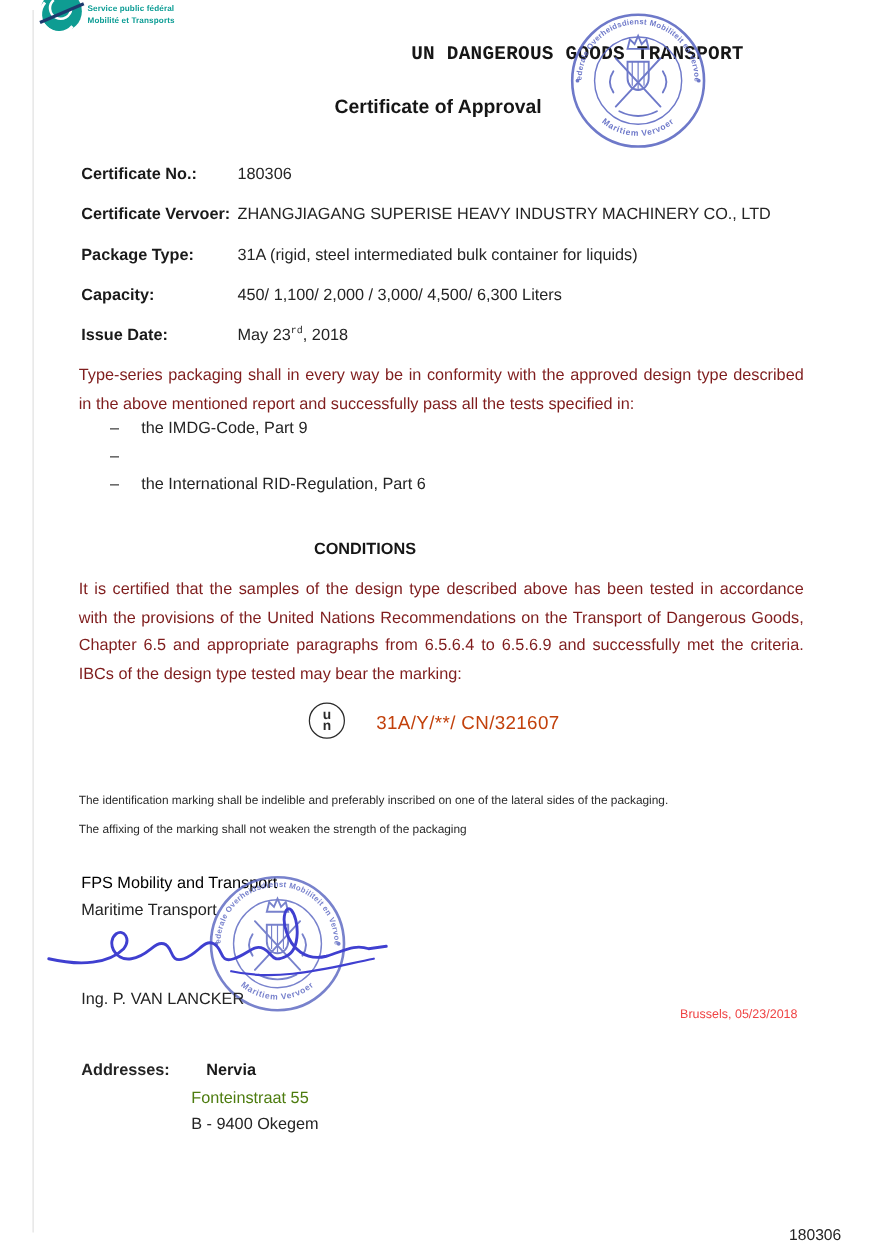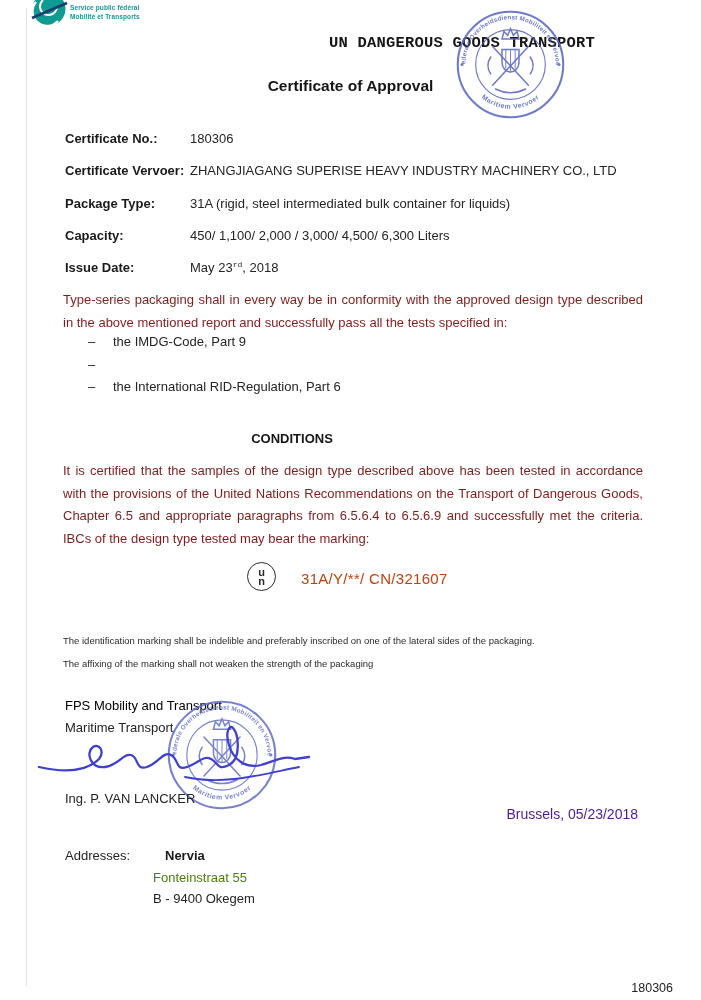--- a/index.html
+++ b/index.html
@@ -54,23 +54,23 @@
                font-size:11px; font-weight:bold; line-height:8.5px; color:#2a2a2a; }
   .un-code { position:absolute; left:285px; top:570px; font-size:15px; color:#c2410c; letter-spacing:.3px;margin-left:16px; }
 
   .footnote   { position:absolute; right:63px; top:613px; font-size:9.5px; color:#2a2a2a; }
   .small-note { position:absolute; left:63px; font-size:9.5px; color:#2a2a2a; }
 
   .sig-org  { position:absolute; left:65px; top:698px; font-size:13px; color:#000000; }
   .sig-dept { position:absolute; left:65px; top:720px; font-size:13px; color:#242424; }
   .sig-ink  { position:absolute; left:35px; top:715px; width:285px; height:82px; }
   .signer   { position:absolute; left:65px; top:791px; font-size:13px; color:#242424; }
-  .place-date { position:absolute; right:63px; top:806px; font-size:14px; color:#4c1d95;text-align:center; }
-
-  .addr-label { position:absolute; left:65px;  top:848px; font-size:13px; color:#242424; }
+  .place-date { position:absolute; right:63px; top:806px; font-size:10px; color:#ef4444;text-align:center; }
+
+  .addr-label { position:absolute; left:65px;  top:848px; font-size:13px; color:#242424;font-weight:bold; }
   .addr-name  { position:absolute; left:165px; top:848px; font-size:13px; font-weight:bold; color:#1a1a1a; }
   .addr-street{ position:absolute; left:153px; top:870px; font-size:13px; color:#4d7c0f; }
   .addr-city  { position:absolute; left:153px; top:891px; font-size:13px; color:#242424; }
 
   .footer-num { position:absolute; right:28px; top:981px; font-size:12.5px; color:#242424; }
 </style>
 </head>
 <body>
 
 <div class="page">

